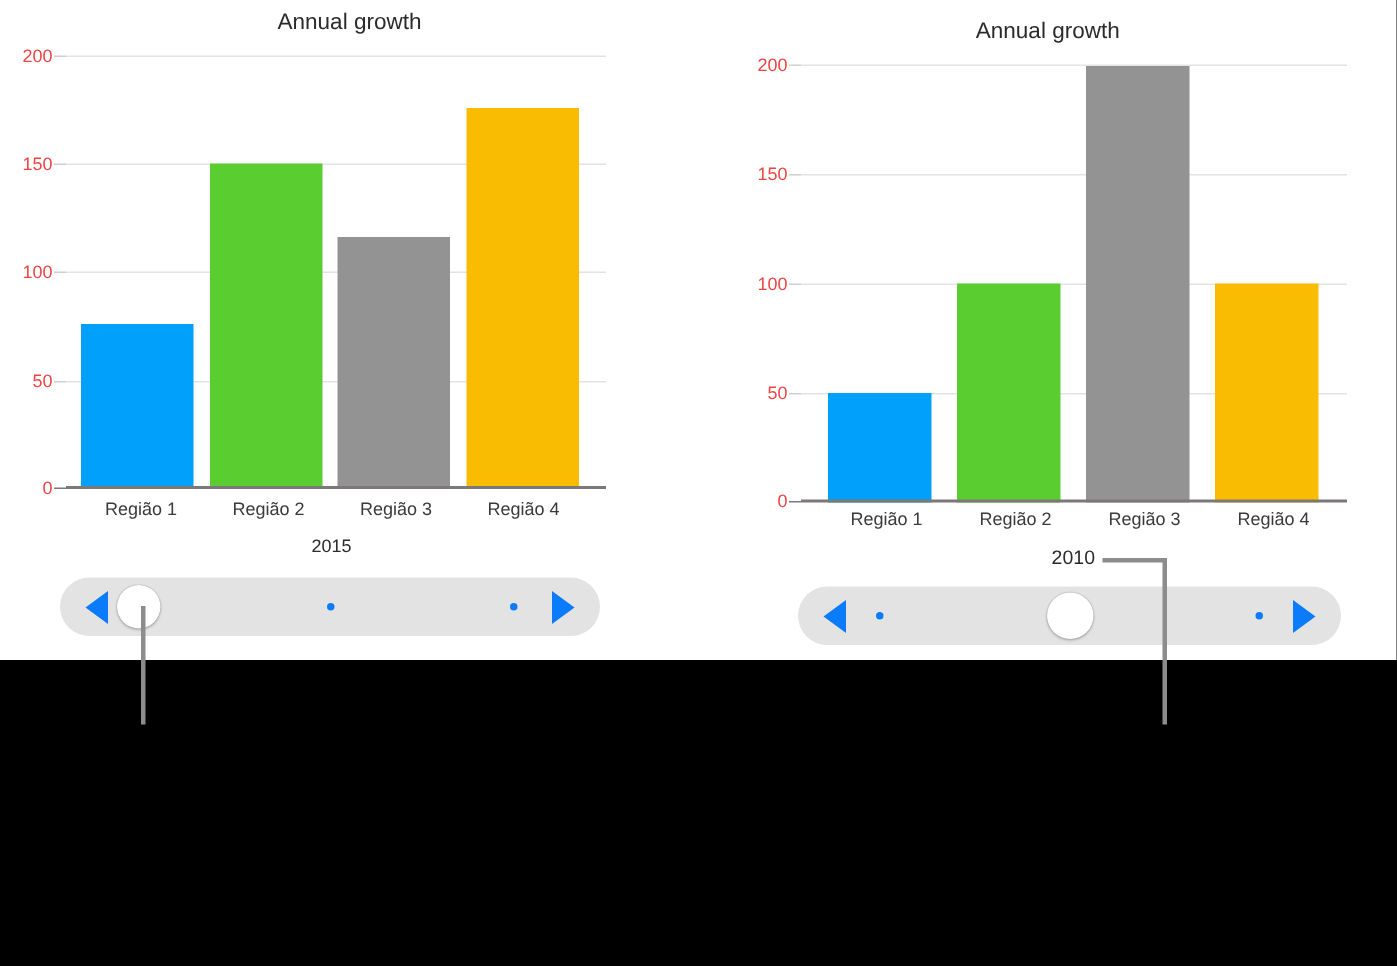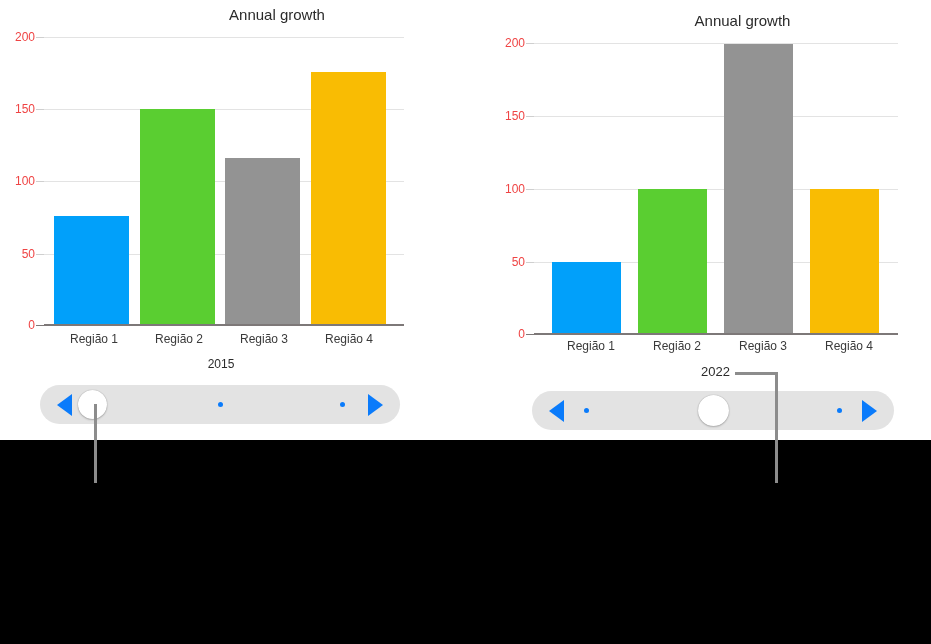--- a/index.html
+++ b/index.html
@@ -30,21 +30,20 @@
     position: absolute;
     top: 0;
   }
   .chart-title {
     position: absolute;
     top: 0;
     width: 100%;
     text-align: center;
     color: #2b2b2b;
     white-space: nowrap;
-    padding-left: 44px;
   }
 
   
   .plot {
     position: absolute;
     border: 0;
   }
   .gridline {
     position: absolute;
     left: 0;
@@ -255,13 +254,13 @@
     <div class="slider-dot" style="left:85%;"></div>
     <div class="slider-thumb" style="left:166px; width:31px; height:31px; margin-top:-15.5px;"></div>
   </div>
 
 </div>
 
 <div class="callout-v" style="left:94px; top:404px; height:79px;"></div>
 
 <div class="callout-h" style="left:735px; top:372px; width:43px;"></div>
 <div class="callout-v" style="left:775px; top:372px; height:111px;"></div>
-<div class="callout-label" style="left:640px; top:364px; width:90px; font-size:13px;">2022</div>
+<div class="callout-label" style="left:640px; top:364px; width:90px; font-size:13px;">2010</div>
 
 </body></html>

